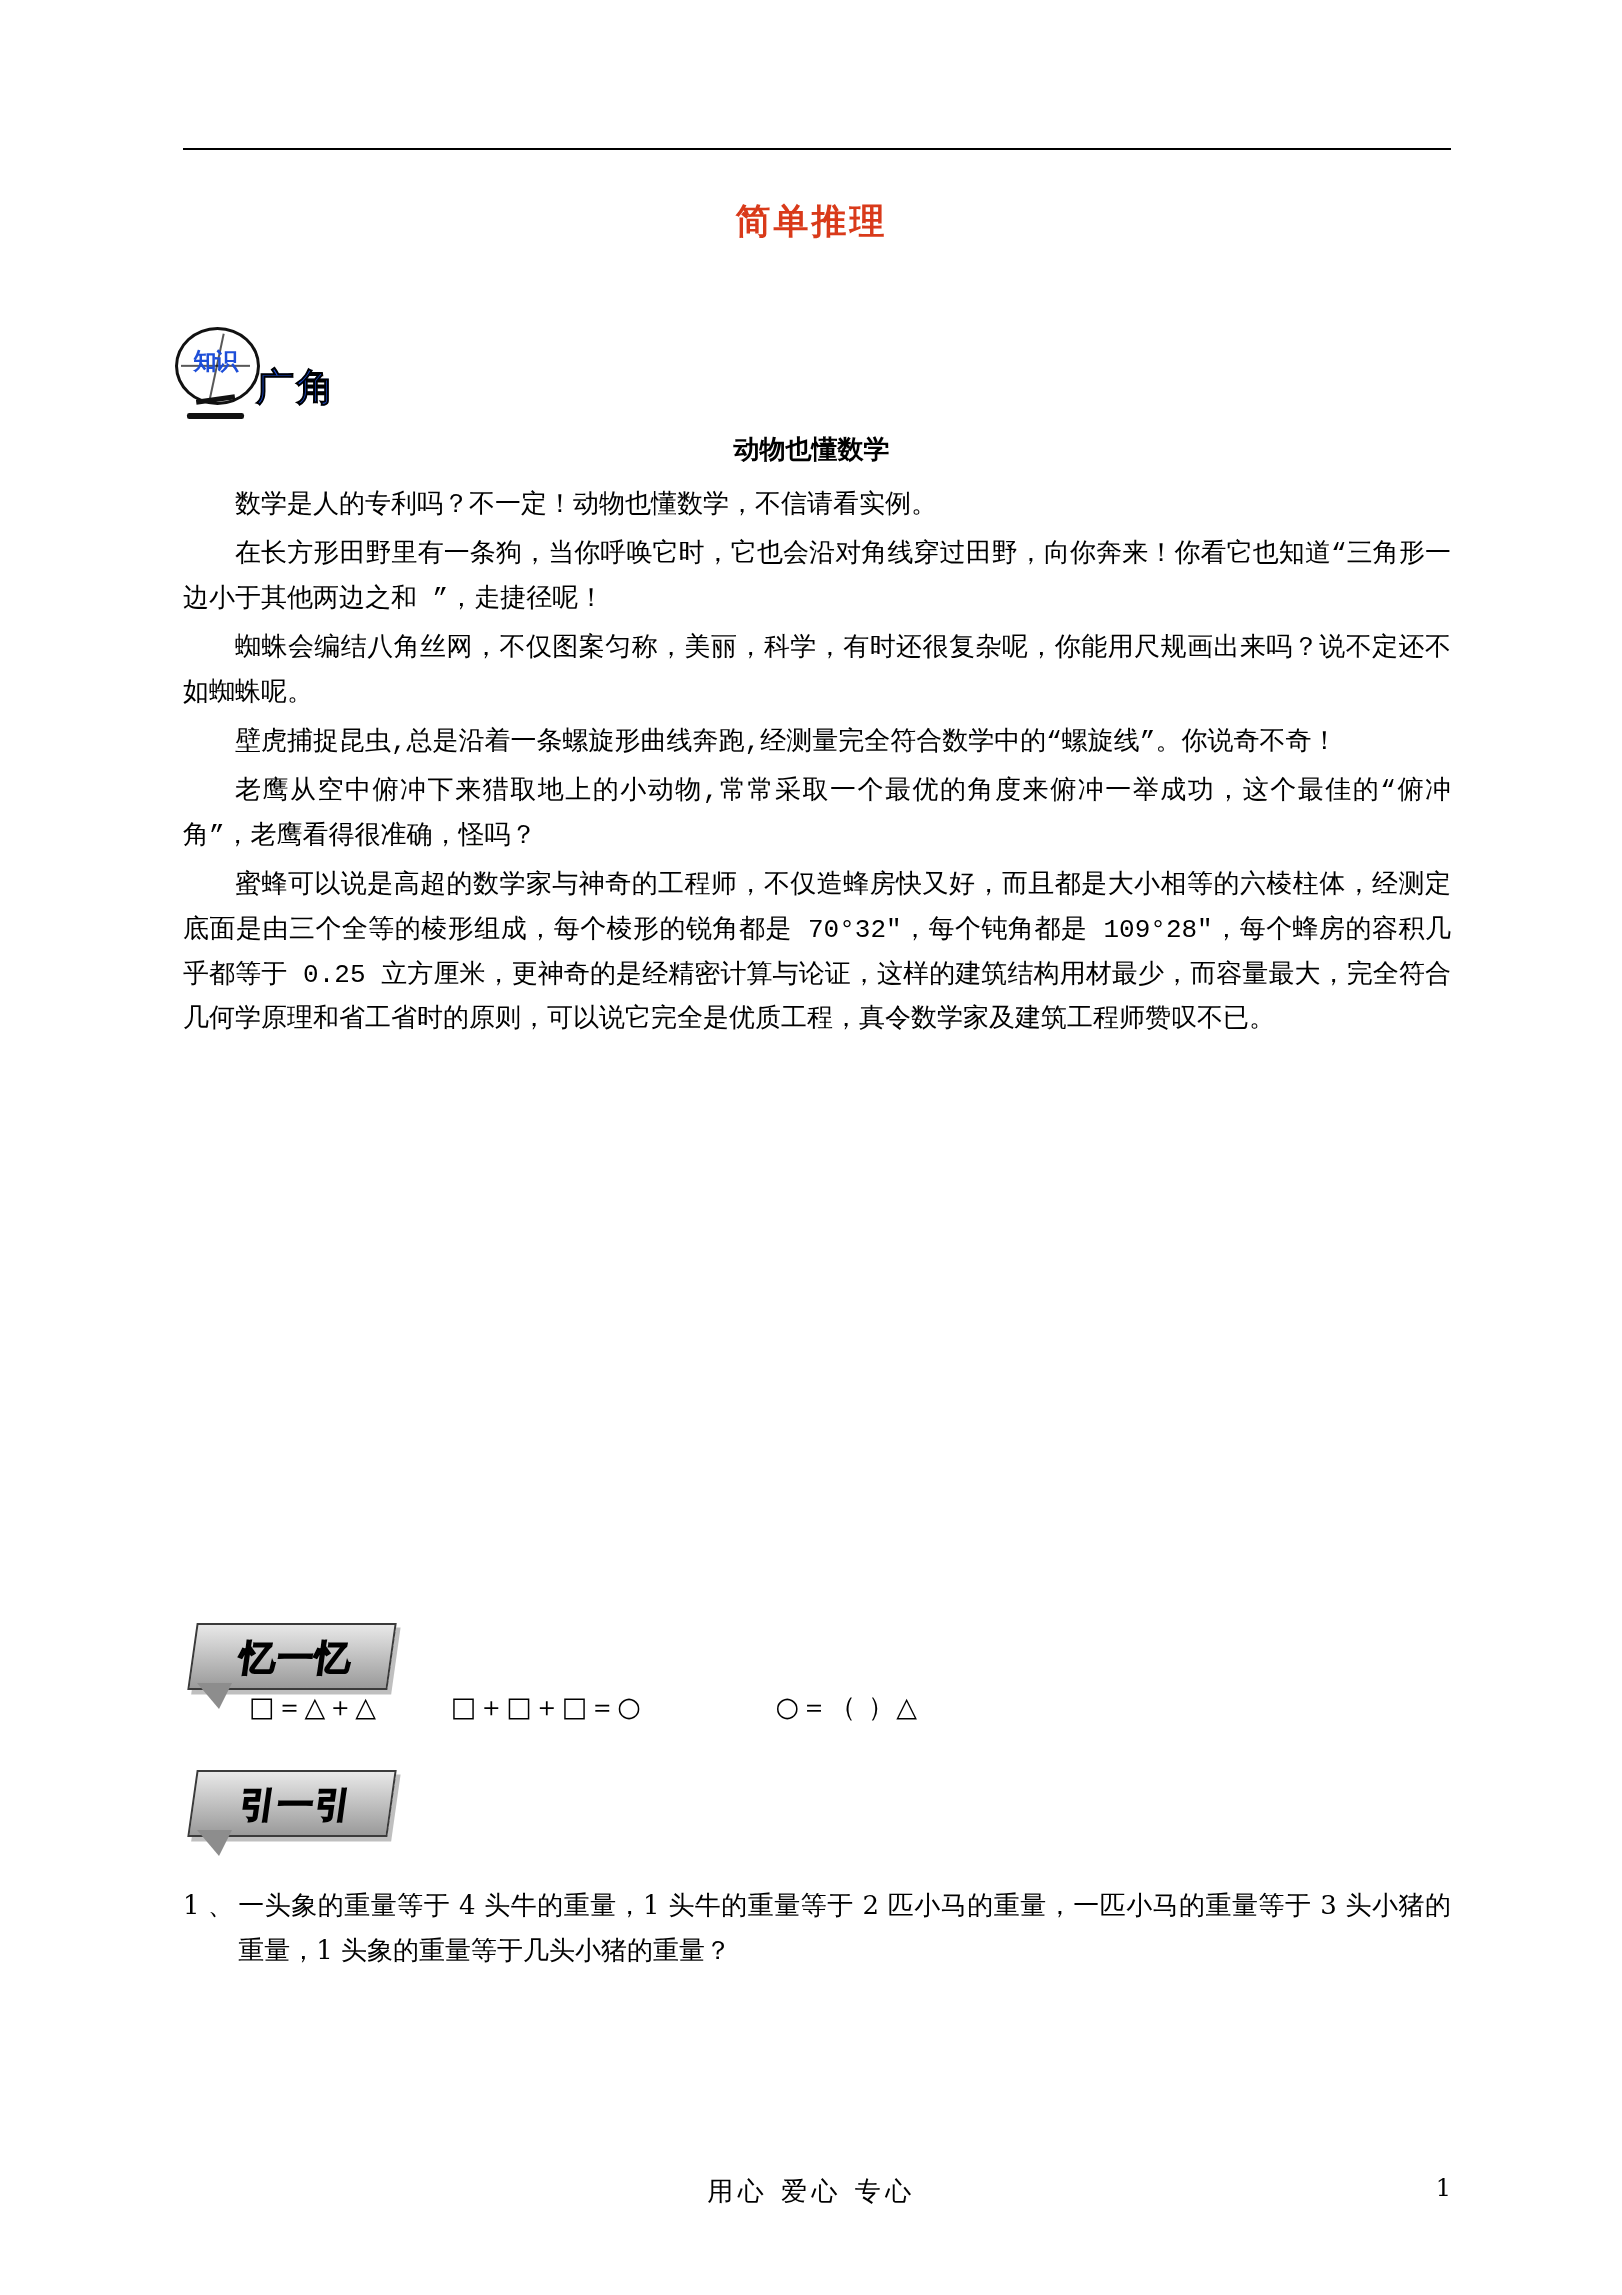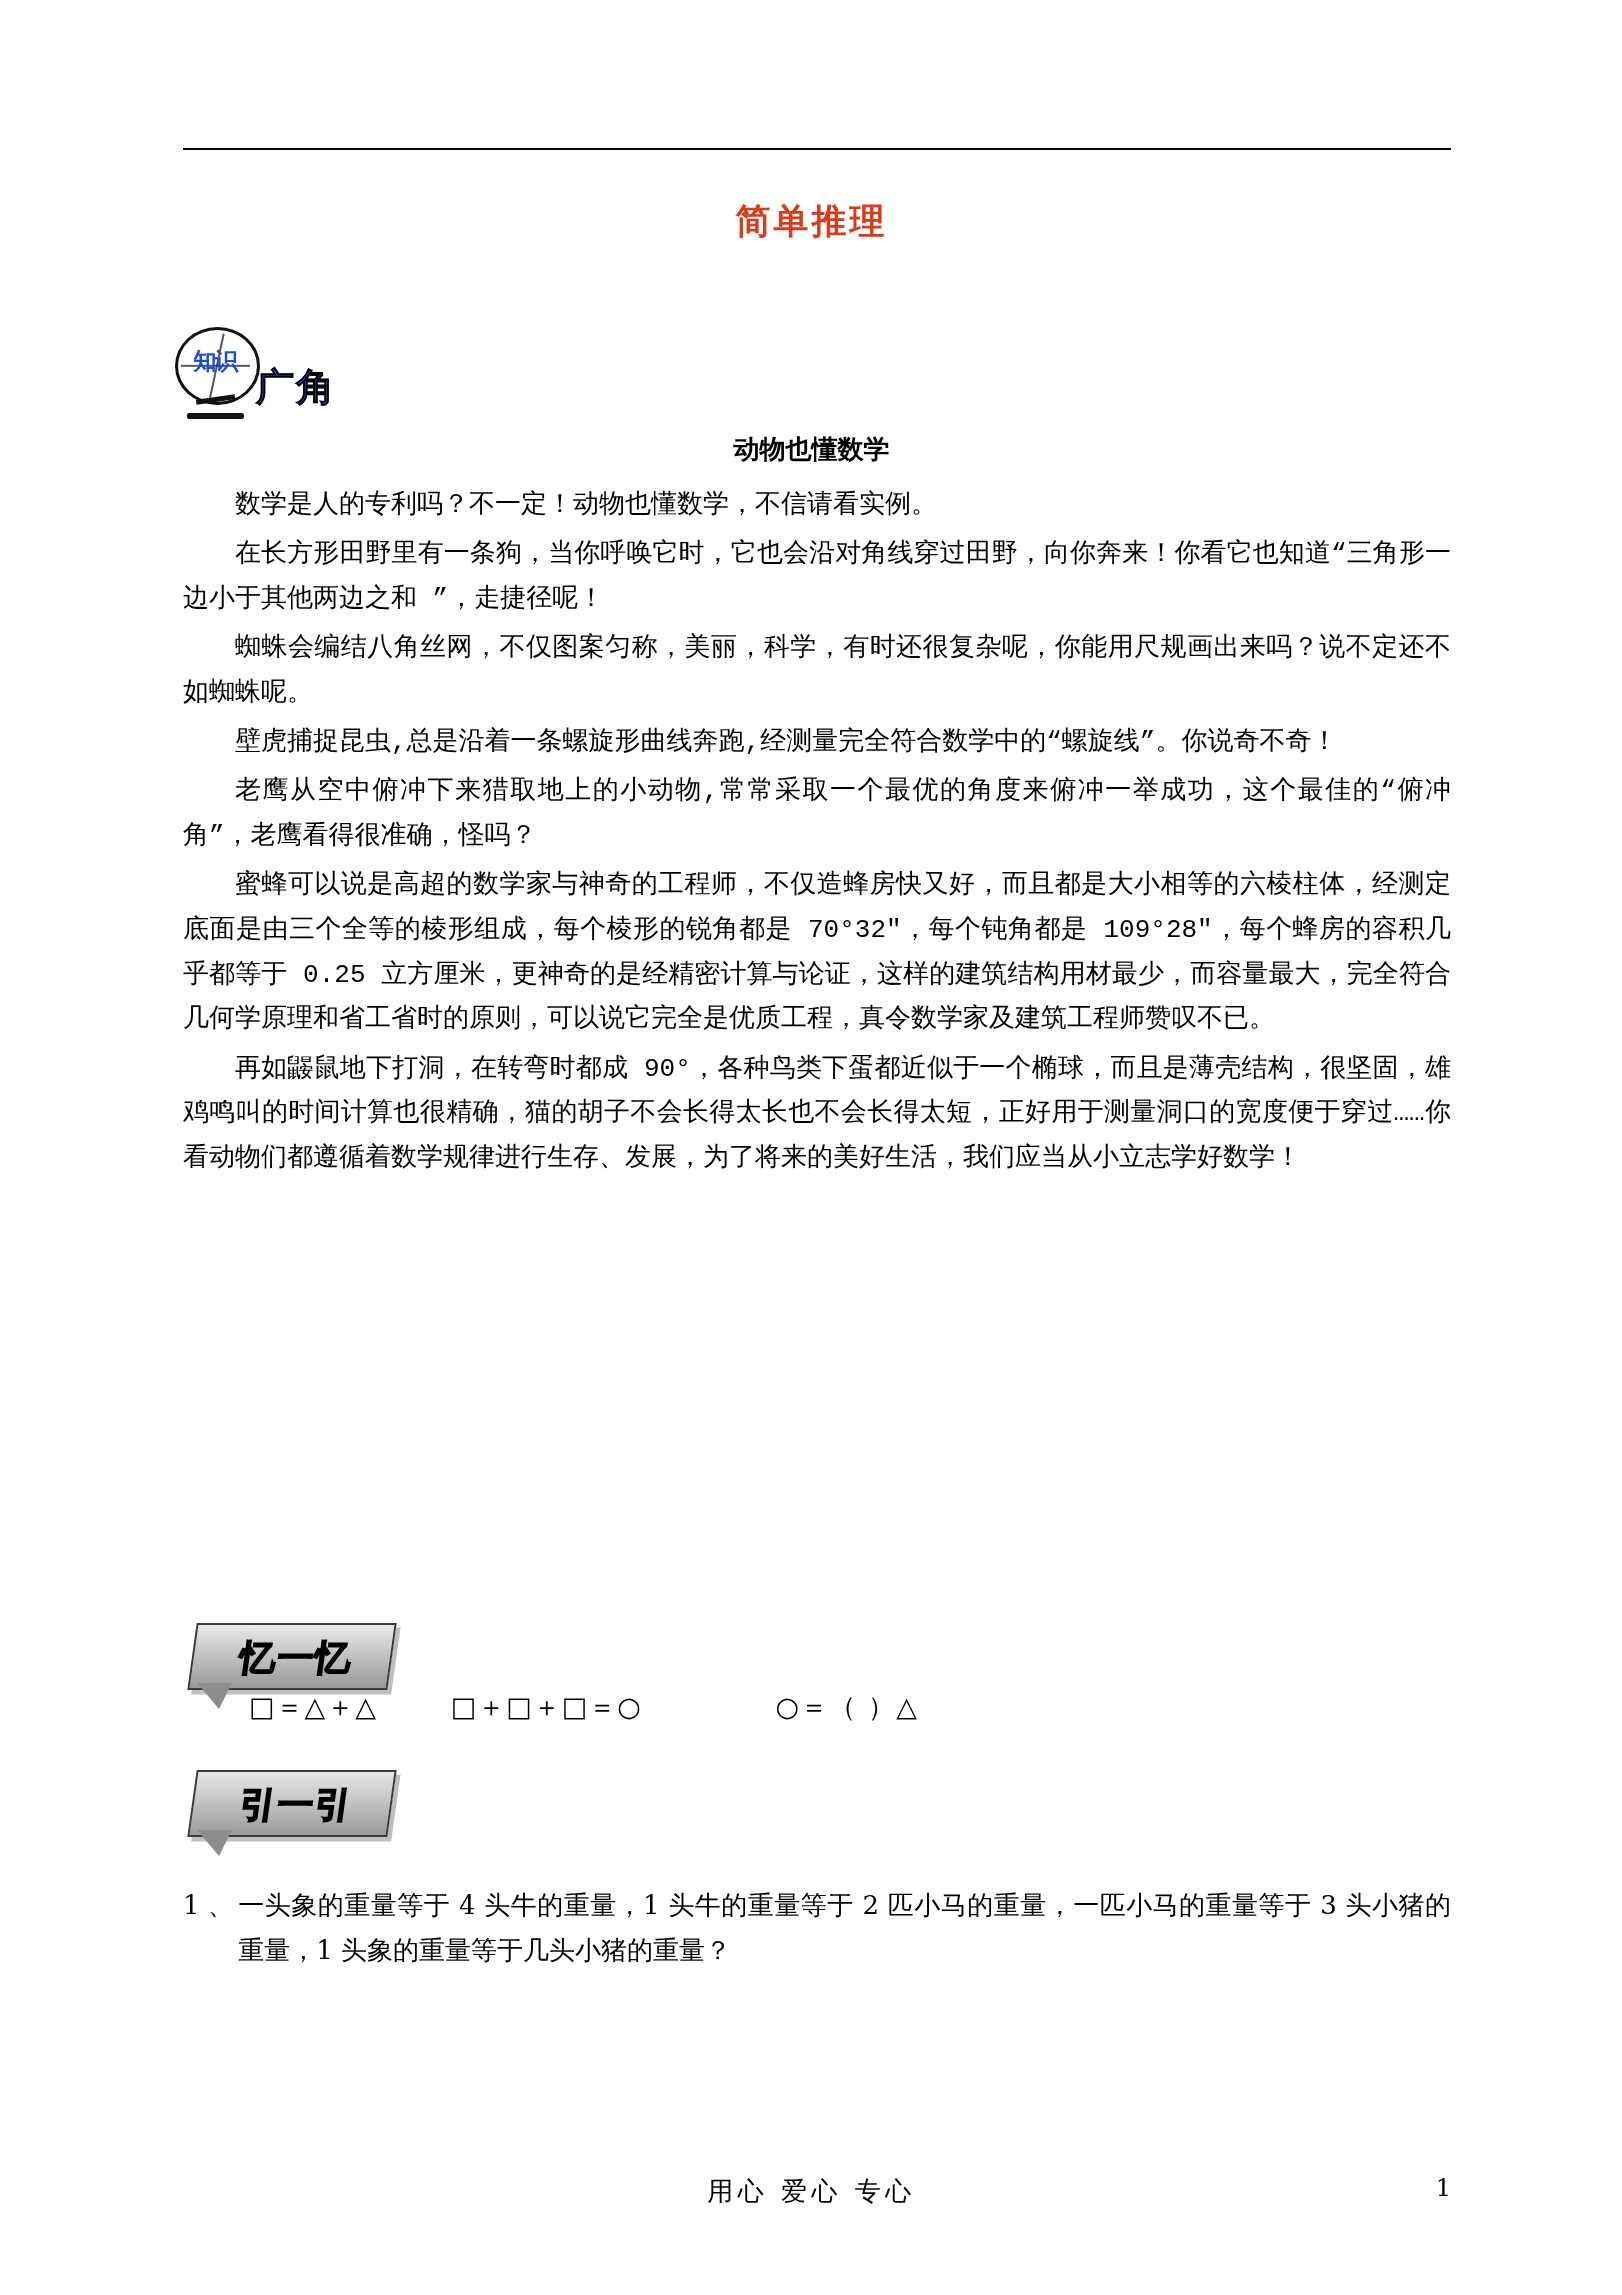--- a/index.html
+++ b/index.html
@@ -252,21 +252,20 @@
 
   <div class="subtitle">动物也懂数学</div>
 
   <div class="body-text" style="top: 483px; font-family: Liberation Mono, monospace;">
     <p>数学是人的专利吗？不一定！动物也懂数学，不信请看实例。</p>
     <p>在长方形田野里有一条狗，当你呼唤它时，它也会沿对角线穿过田野，向你奔来！你看它也知道“三角形一边小于其他两边之和 ”，走捷径呢！</p>
     <p>蜘蛛会编结八角丝网，不仅图案匀称，美丽，科学，有时还很复杂呢，你能用尺规画出来吗？说不定还不如蜘蛛呢。</p>
     <p>壁虎捕捉昆虫,总是沿着一条螺旋形曲线奔跑,经测量完全符合数学中的“螺旋线”。你说奇不奇！</p>
     <p>老鹰从空中俯冲下来猎取地上的小动物,常常采取一个最优的角度来俯冲一举成功，这个最佳的“俯冲角”，老鹰看得很准确，怪吗？</p>
     <p>蜜蜂可以说是高超的数学家与神奇的工程师，不仅造蜂房快又好，而且都是大小相等的六棱柱体，经测定底面是由三个全等的棱形组成，每个棱形的锐角都是 70°32″，每个钝角都是 109°28″，每个蜂房的容积几乎都等于 0.25 立方厘米，更神奇的是经精密计算与论证，这样的建筑结构用材最少，而容量最大，完全符合几何学原理和省工省时的原则，可以说它完全是优质工程，真令数学家及建筑工程师赞叹不已。</p>
-    <p>再如鼹鼠地下打洞，在转弯时都成 90°，各种鸟类下蛋都近似于一个椭球，而且是薄壳结构，很坚固，雄鸡鸣叫的时间计算也很精确，猫的胡子不会长得太长也不会长得太短，正好用于测量洞口的宽度便于穿过……你看动物们都遵循着数学规律进行生存、发展，为了将来的美好生活，我们应当从小立志学好数学！</p>
   </div>
 
   <div class="banner" style="left:192px; top:1623px;">
     <div class="plate"></div>
     <div class="tail"></div>
     <div class="plate-text">忆一忆</div>
   </div>
 
   <div class="symbol-line">
     <span>□＝△＋△</span>

